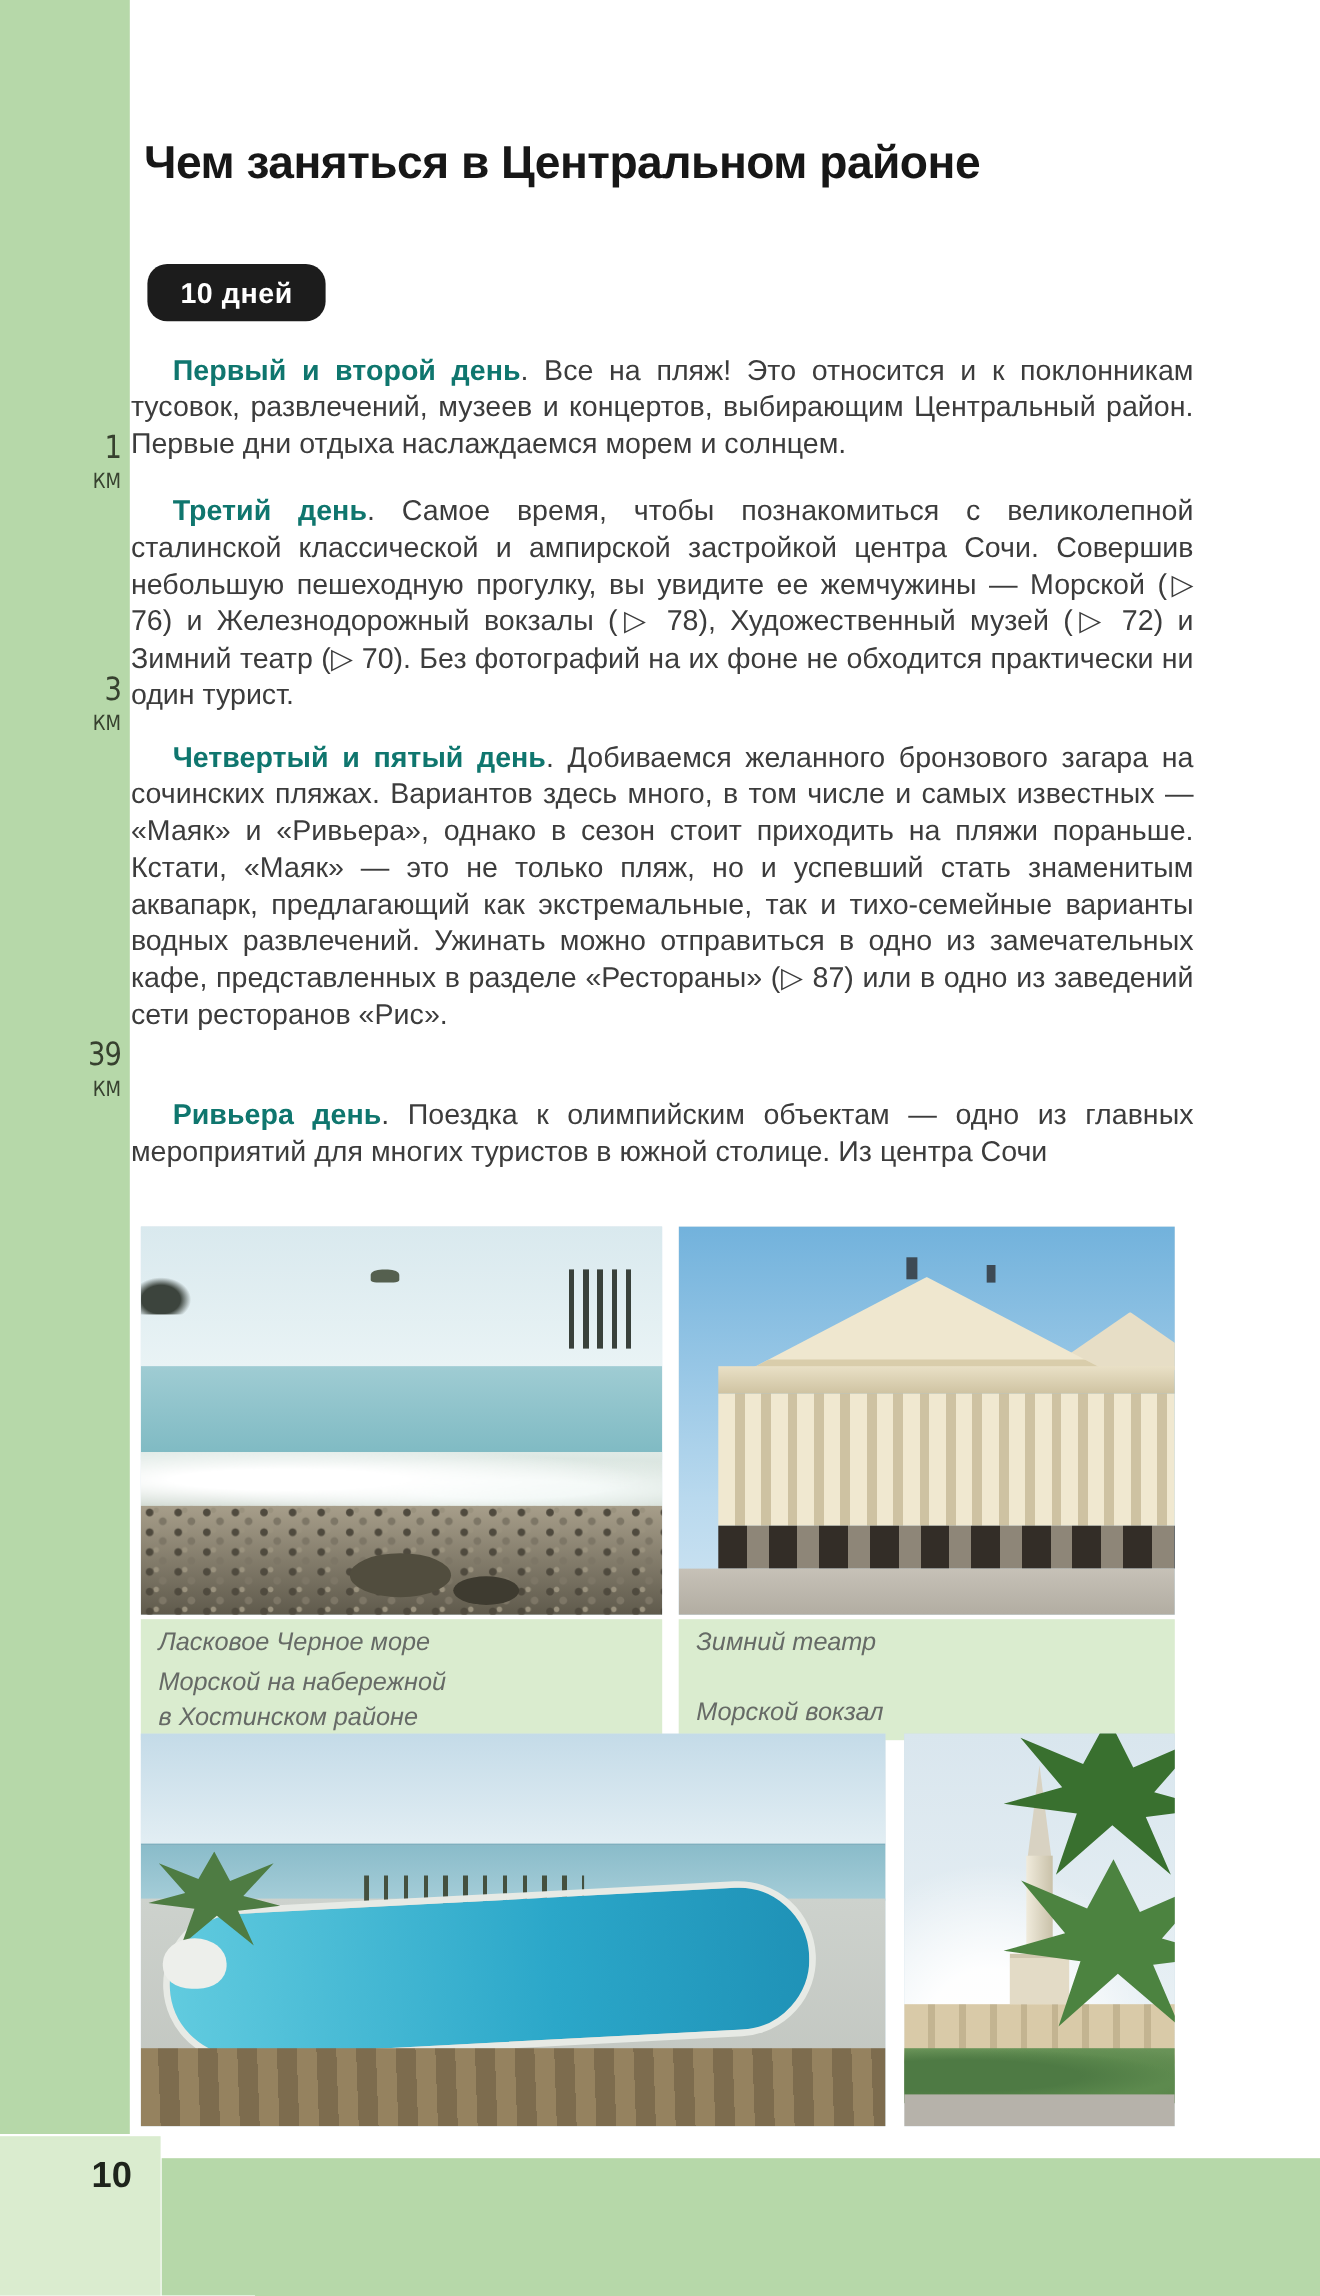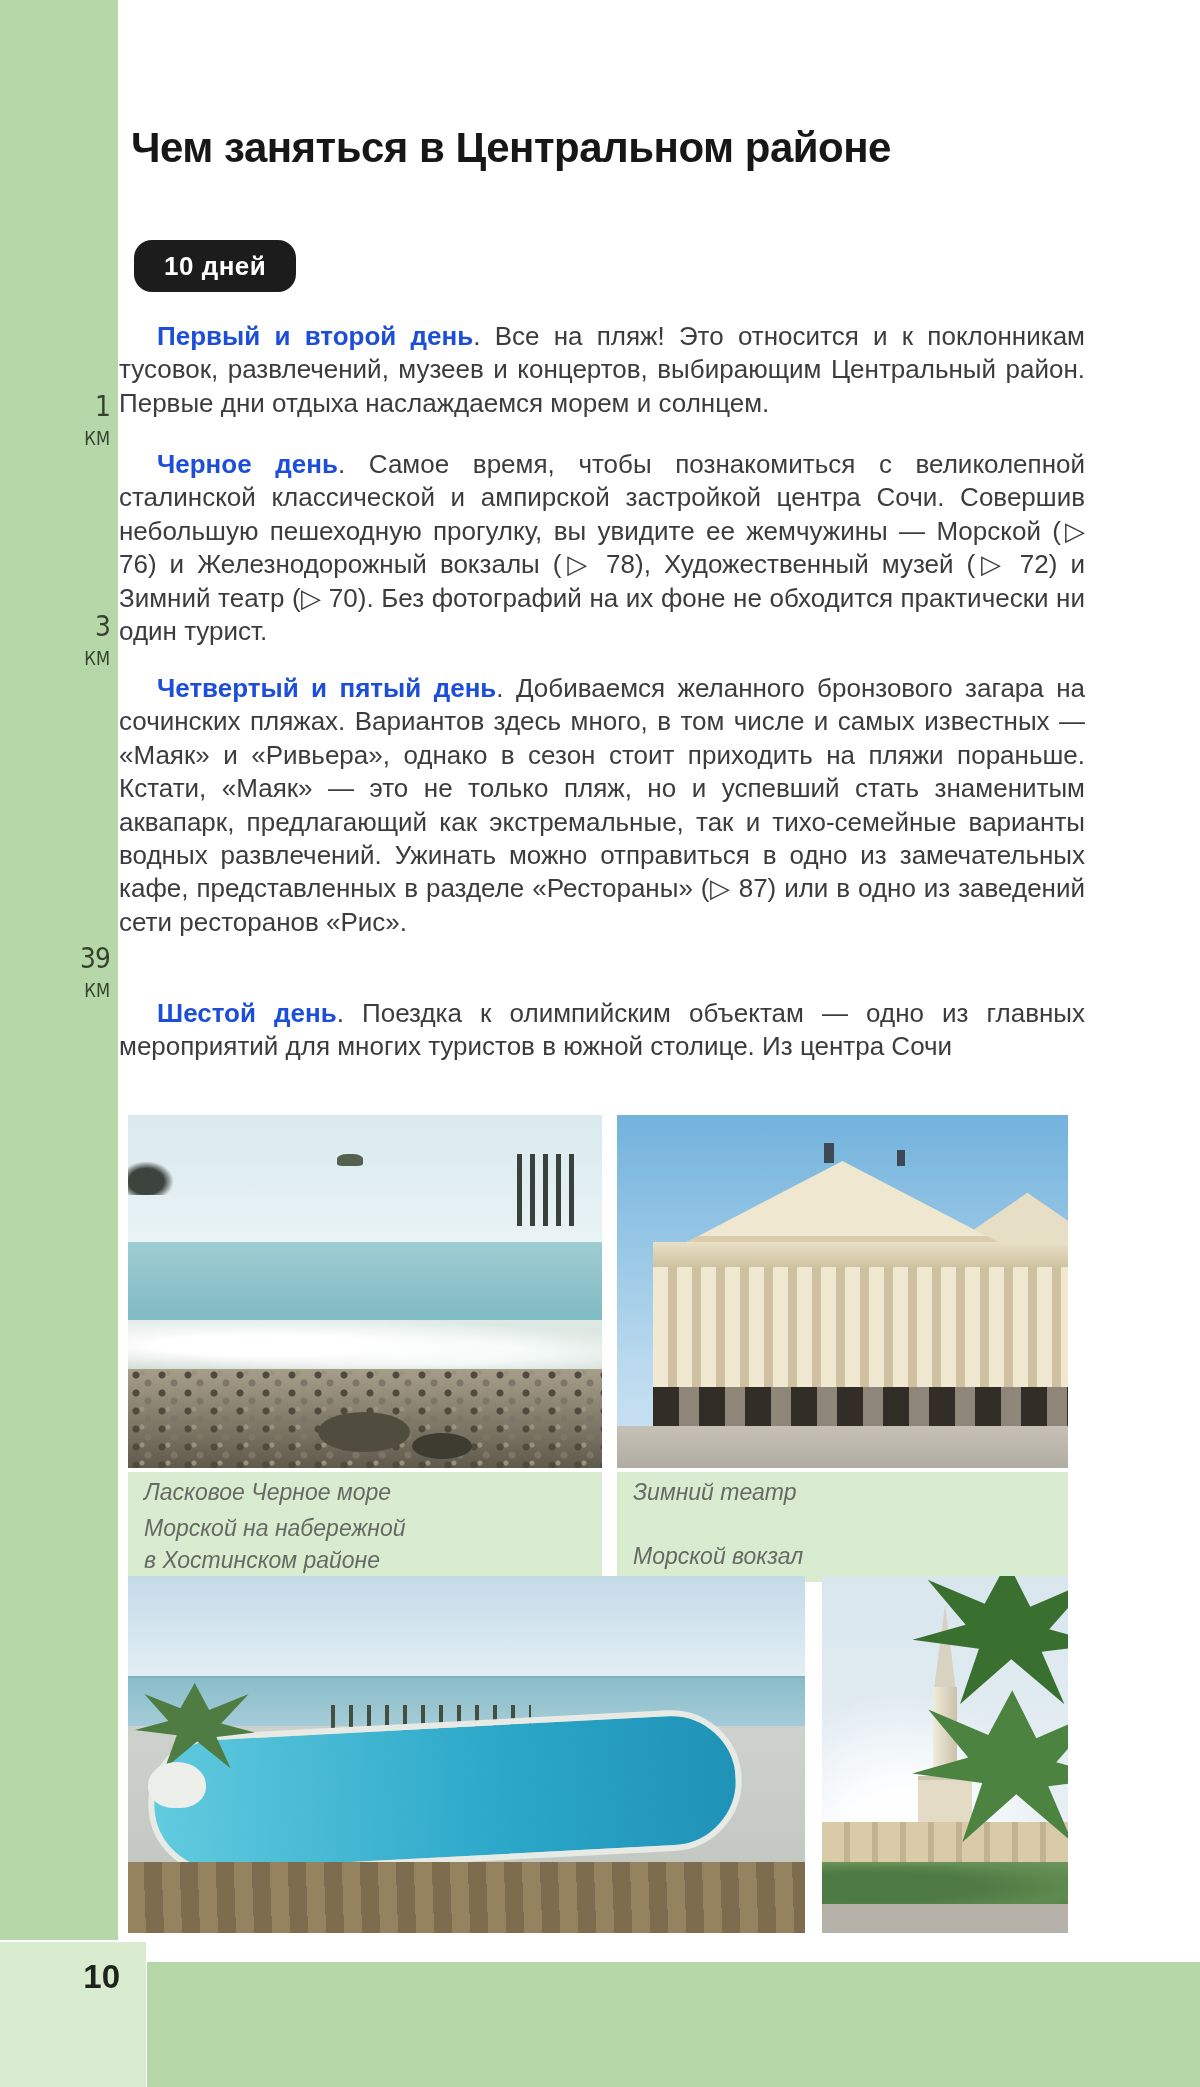--- a/index.html
+++ b/index.html
@@ -18,21 +18,21 @@
   
   .title{position:absolute;left:119px;top:112px;width:980px;margin:12px;
          font-size:42px;font-weight:bold;letter-spacing:-.5px;color:#171717;}
   .badge{position:absolute;left:134px;top:240px;height:52px;padding:0 30px;
          background:#1c1c1c;border-radius:18px;color:#ffffff;font-size:26px;
          font-weight:bold;display:flex;align-items:center;letter-spacing:.5px;}
 
   
   .para{position:absolute;left:119px;width:966px;margin:0;text-align:justify;
         font-size:26px;line-height:33.4px;color:#3c3c3c;text-indent:38px;}
-  .para b{color:#1d4ed8;}
+  .para b{color:#0f766e;}
   .p1{top:320px;} .p2{top:448px;} .p3{top:672px;} .p4{top:997px;}
 
   
   .photo{position:absolute;overflow:hidden;background:#cfe0e8;}
   .ph1{left:128px;top:1115px;width:474px;height:353px;}
   .ph2{left:617px;top:1115px;width:451px;height:353px;}
   .ph3{left:128px;top:1576px;width:677px;height:357px;}
   .ph4{left:822px;top:1576px;width:246px;height:357px;}
   .layer{position:absolute;}
 
@@ -145,25 +145,25 @@
     <div class="num">39</div>
     <div class="unit">КМ</div>
   </div>
 
   <h1 class="title">Чем заняться в Центральном районе</h1>
 
   <div class="badge">10 дней</div>
 
   <p class="para p1"><b>Первый и второй день</b><span>. Все на пляж! Это относится и к поклонникам тусовок, развлечений, музеев и концертов, выбирающим Центральный район. Первые дни отдыха наслаждаемся морем и солнцем.</span></p>
 
-  <p class="para p2"><b>Черное день</b><span>. Самое время, чтобы познакомиться с великолепной сталинской классической и ампирской застройкой центра Сочи. Совершив небольшую пешеходную прогулку, вы увидите ее жемчужины — Морской (▷ 76) и Железнодорожный вокзалы (▷ 78), Художественный музей (▷ 72) и Зимний театр (▷ 70). Без фотографий на их фоне не обходится практически ни один турист.</span></p>
+  <p class="para p2"><b>Третий день</b><span>. Самое время, чтобы познакомиться с великолепной сталинской классической и ампирской застройкой центра Сочи. Совершив небольшую пешеходную прогулку, вы увидите ее жемчужины — Морской (▷ 76) и Железнодорожный вокзалы (▷ 78), Художественный музей (▷ 72) и Зимний театр (▷ 70). Без фотографий на их фоне не обходится практически ни один турист.</span></p>
 
   <p class="para p3"><b>Четвертый и пятый день</b><span>. Добиваемся желанного бронзового загара на сочинских пляжах. Вариантов здесь много, в том числе и самых известных — «Маяк» и «Ривьера», однако в сезон стоит приходить на пляжи пораньше. Кстати, «Маяк» — это не только пляж, но и успевший стать знаменитым аквапарк, предлагающий как экстремальные, так и тихо-семейные варианты водных развлечений. Ужинать можно отправиться в одно из замечательных кафе, представленных в разделе «Рестораны» (▷ 87) или в одно из заведений сети ресторанов «Рис».</span></p>
 
-  <p class="para p4"><b>Шестой день</b><span>. Поездка к олимпийским объектам — одно из главных мероприятий для многих туристов в южной столице. Из центра Сочи</span></p>
+  <p class="para p4"><b>Ривьера день</b><span>. Поездка к олимпийским объектам — одно из главных мероприятий для многих туристов в южной столице. Из центра Сочи</span></p>
 
   <div class="photo ph1">
     <div class="layer p1-sky"></div>
     <div class="layer p1-sea"></div>
     <div class="layer p1-foam"></div>
     <div class="layer p1-beach"></div>
     <div class="layer p1-stone1"></div>
     <div class="layer p1-stone2"></div>
     <div class="layer p1-posts"></div>
     <div class="layer p1-pier"></div>

